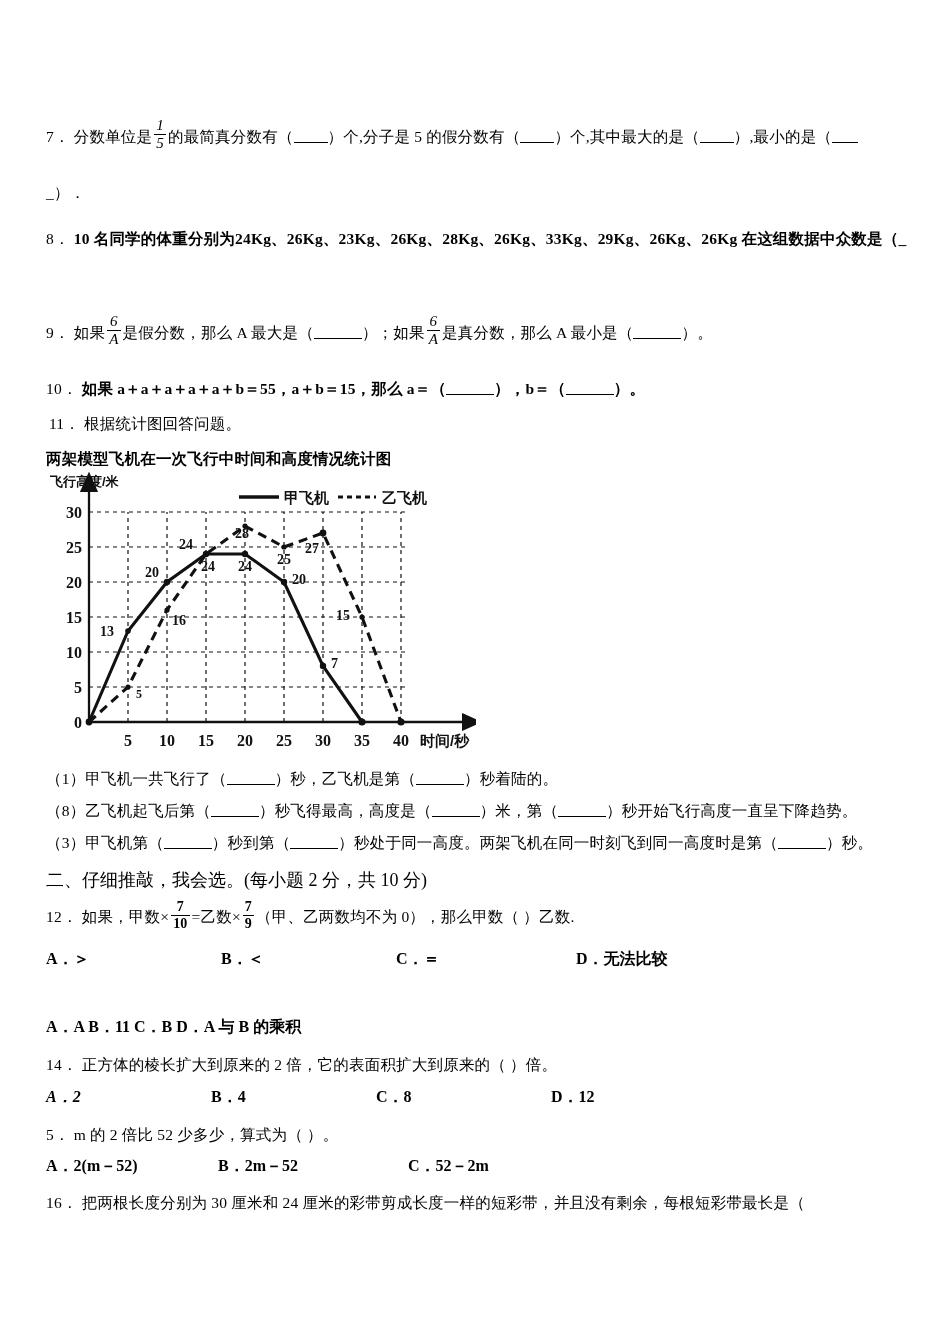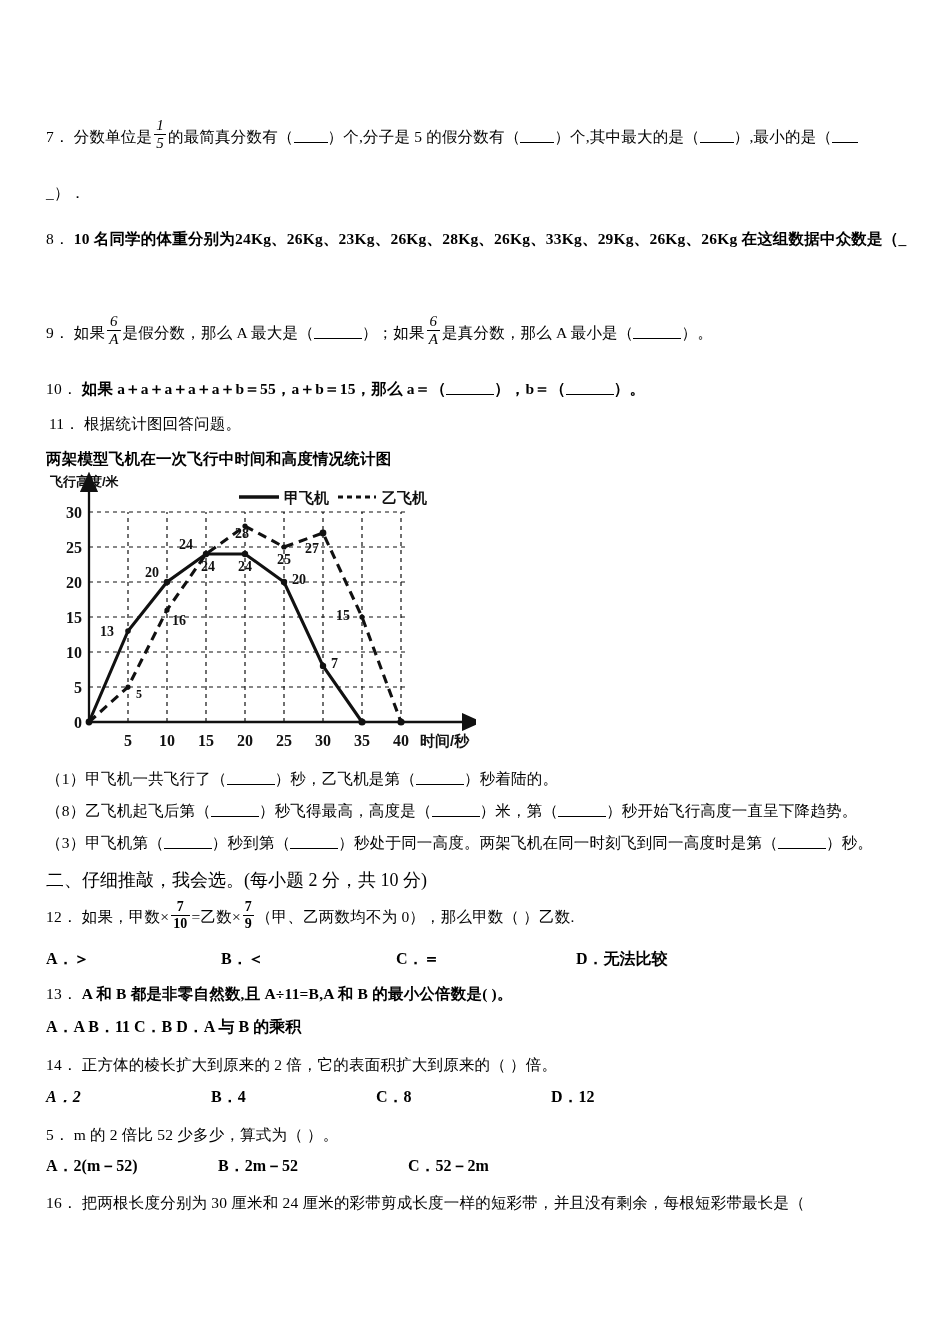--- a/index.html
+++ b/index.html
@@ -248,24 +248,20 @@
   </div>
 
   <div class="qline" style="left:46px; top:900px;">
     <span class="num">12．</span>
     <span>如果，甲数×</span><span class="frac upright small"><span class="top">7</span><span class="bar"></span><span class="bot">10</span></span><span>=乙数×</span><span class="frac upright small"><span class="top">7</span><span class="bar"></span><span class="bot">9</span></span><span>（甲、乙两数均不为 0），那么甲数（ ）乙数.</span>
   </div>
   <div class="opts" style="left:46px; top:949px;">
     <span class="opt" style="width:175px;">A．＞</span><span class="opt" style="width:175px;">B．＜</span><span class="opt" style="width:180px;">C．＝</span><span class="opt">D．无法比较</span>
   </div>
 
-  <div class="qline" style="left:46px; top:983px;">
-    <span class="num">13．</span>
-    <span class="b">A 和 B 都是非零自然数,且 A÷11=B,A 和 B 的最小公倍数是(        )。</span>
-  </div>
   <div class="opts" style="left:46px; top:1017px;">
     <span>A．A   B．11   C．B   D．A 与 B 的乘积</span>
   </div>
 
   <div class="qline" style="left:46px; top:1054px;">
     <span class="num">14．</span>
     <span>正方体的棱长扩大到原来的 2 倍，它的表面积扩大到原来的（  ）倍。</span>
   </div>
   <div class="opts" style="left:46px; top:1087px;">
     <span class="opt" style="width:165px;font-style:italic;">A．2</span><span class="opt" style="width:165px;">B．4</span><span class="opt" style="width:175px;">C．8</span><span class="opt">D．12</span>

